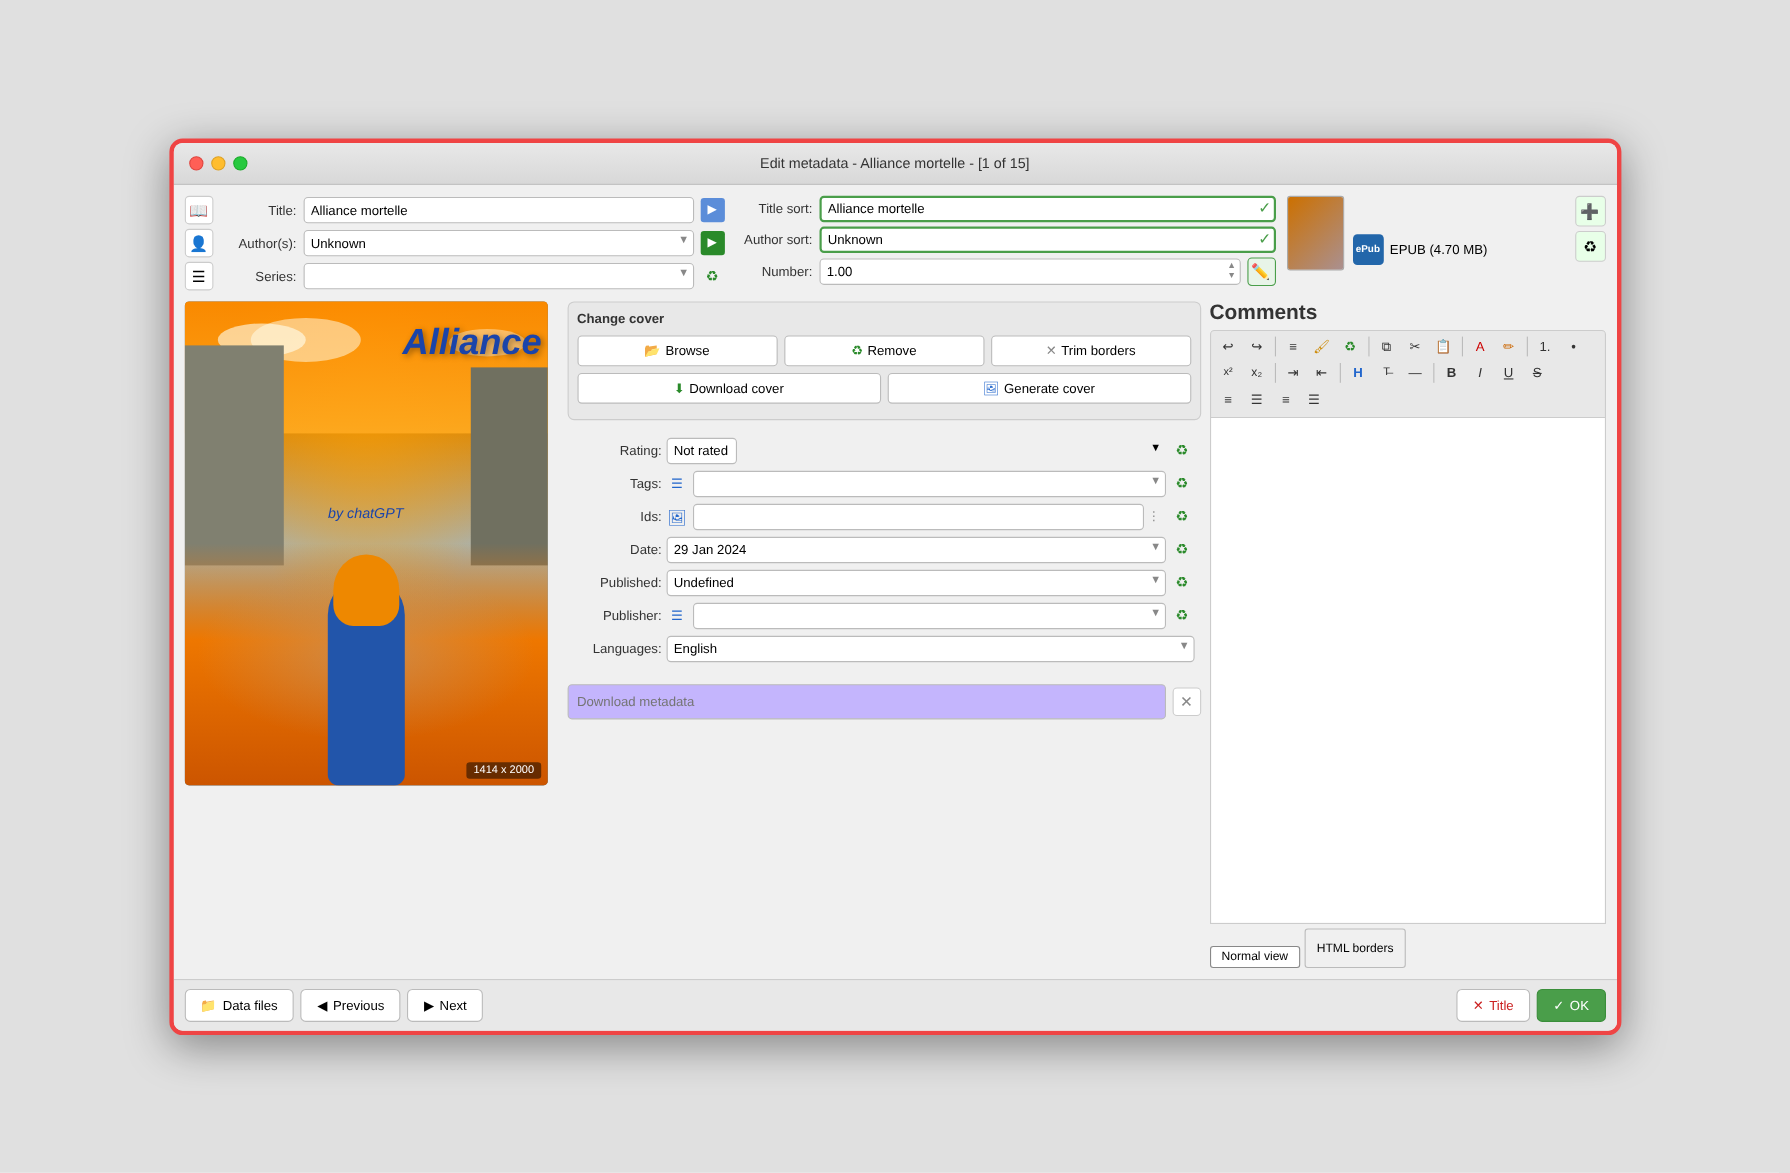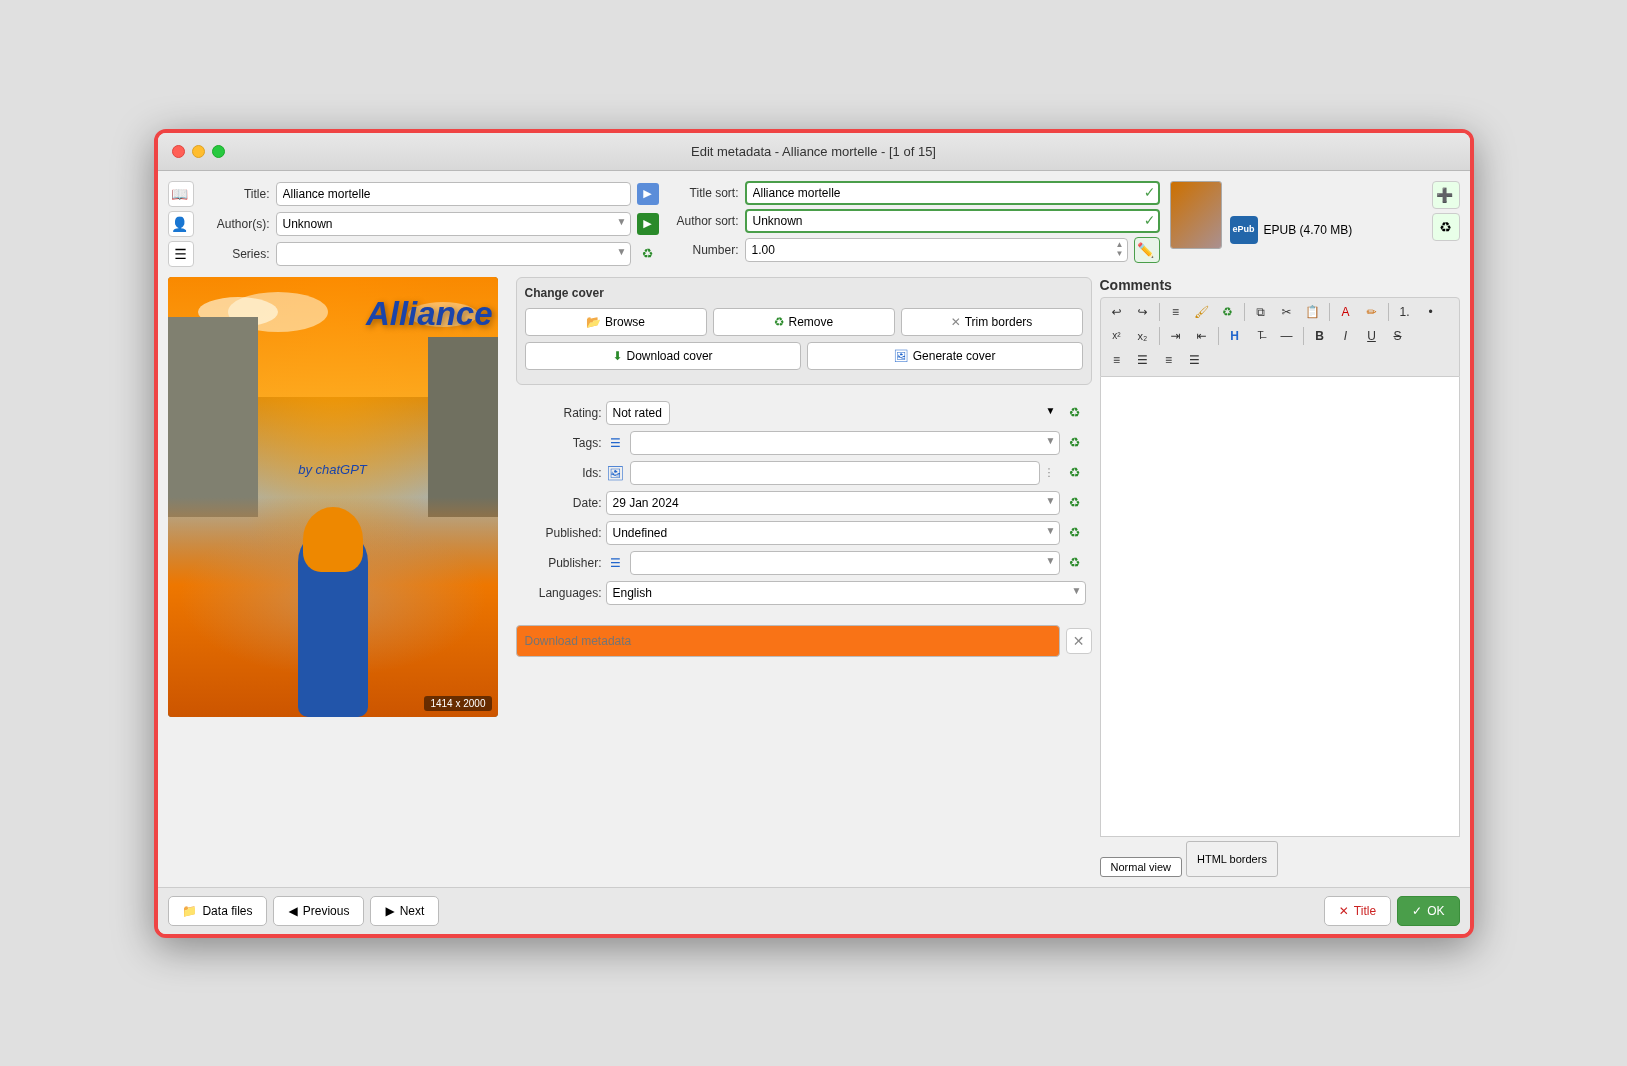--- a/index.html
+++ b/index.html
@@ -220,21 +220,21 @@
       color: #2266cc;
       cursor: pointer;
     }
 
     
     .comments-section {
       width: 360px;
       min-width: 360px;
     }
     .comments-title {
-      font-size: 14px;
+      font-size: 19px;
       font-weight: 600;
       color: #333;
       margin-bottom: 4px;
     }
     .comments-toolbar {
       background: #e8e8e8;
       border: 1px solid #ccc;
       border-radius: 4px 4px 0 0;
       padding: 3px 4px;
     }
@@ -293,21 +293,21 @@
       gap: 6px;
       margin-top: 8px;
     }
     .download-input {
       flex: 1;
       height: 26px;
       border: 1px solid #bbb;
       border-radius: 4px;
       padding: 15px 8px;
       font-size: 12px;
-      background: #f97316;
+      background: #c4b5fd;
     }
     .download-x-btn {
       width: 26px; height: 26px;
       border: 1px solid #ccc;
       background: white;
       border-radius: 4px;
       cursor: pointer;
       display: flex; align-items: center; justify-content: center;
       font-size: 14px;
       color: #888;

